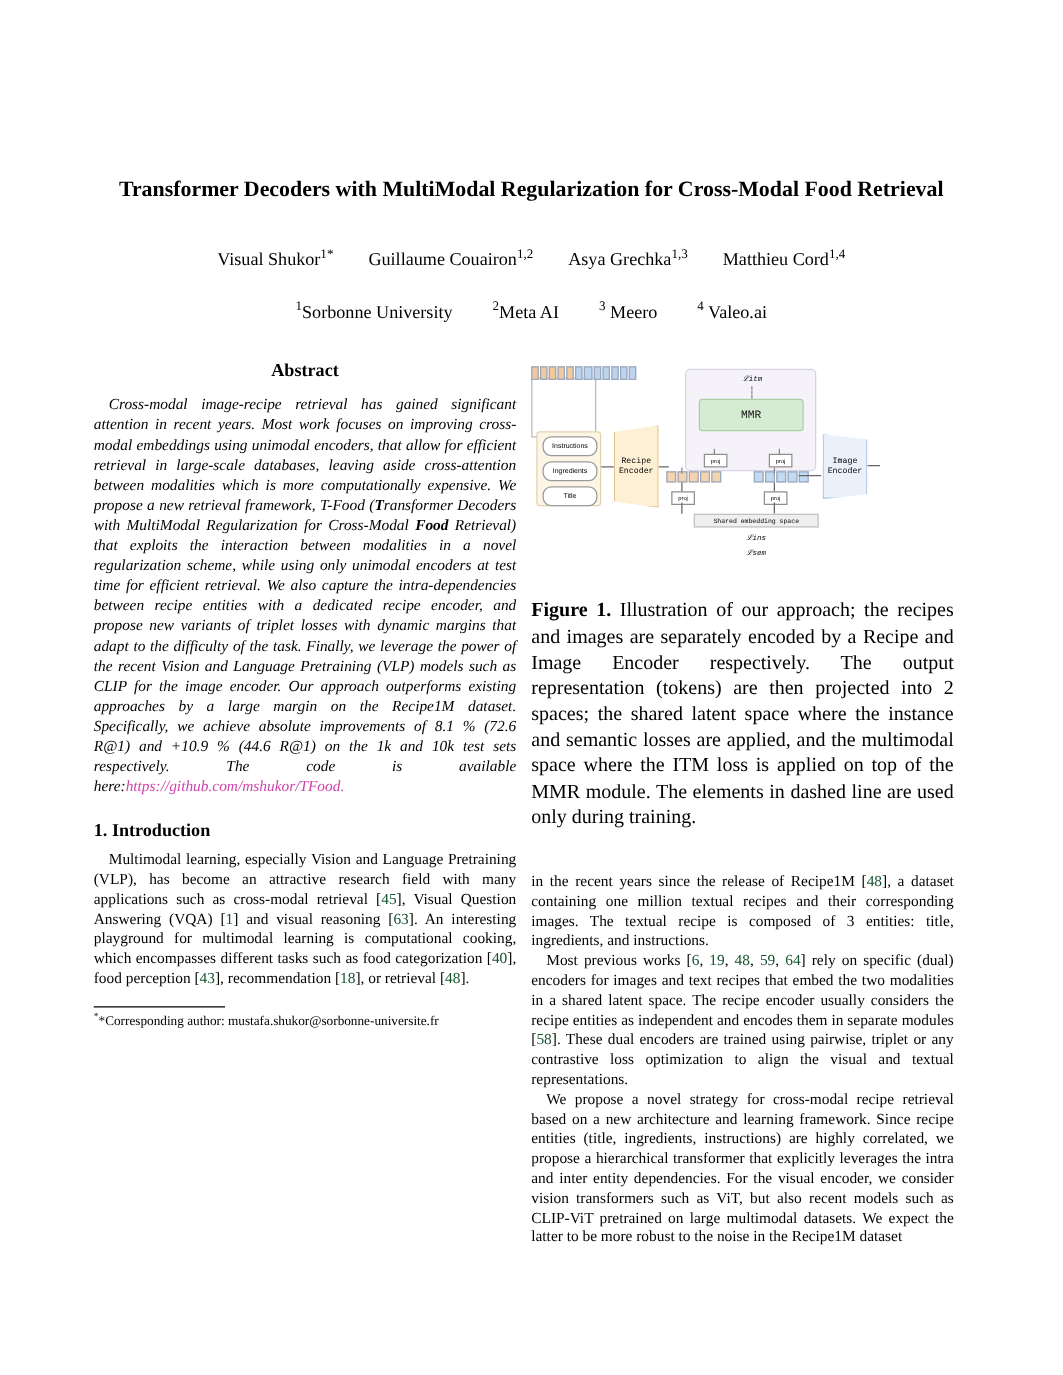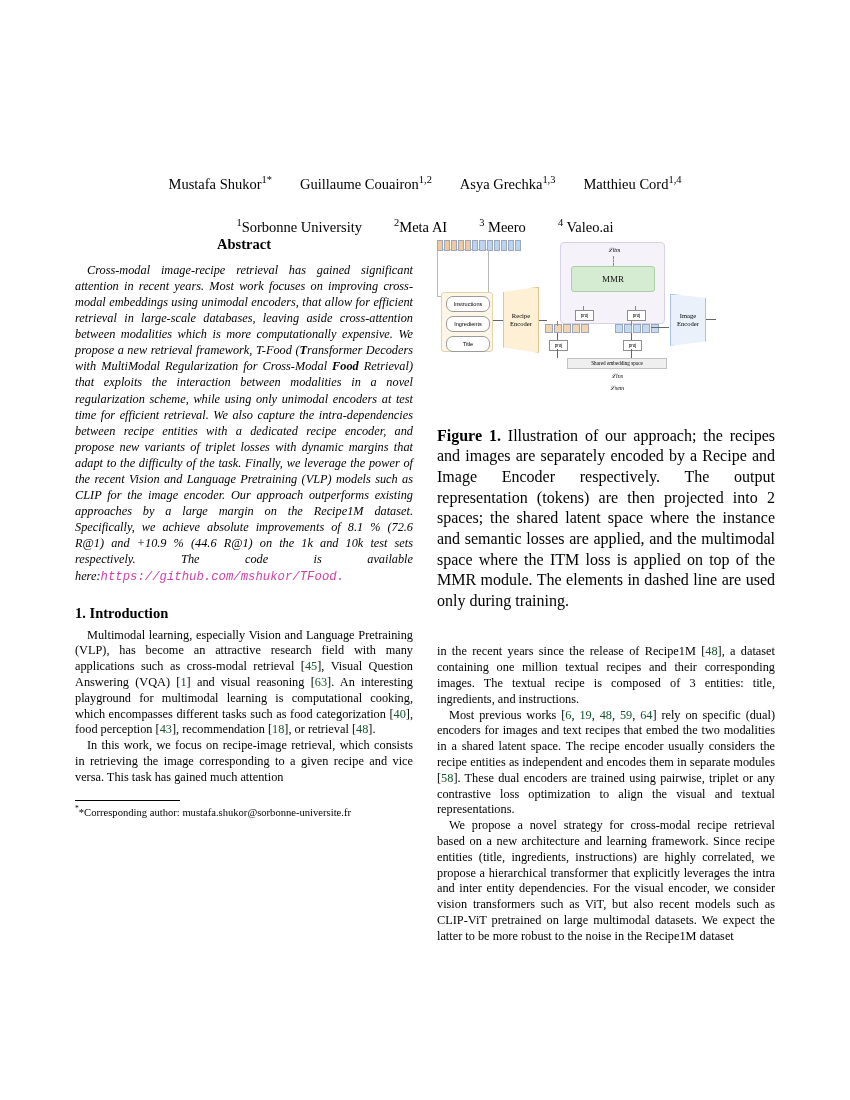--- a/index.html
+++ b/index.html
@@ -48,22 +48,23 @@
     margin: 0 16px;
     white-space: nowrap;
     text-align: right;
   }
   sup {
     font-size: 0.72em;
     vertical-align: super;
     line-height: 0;
   }
   .columns {
+    margin-top: 30px;
     display: flex;
-    gap: 24px;
+    gap: 12px;
   }
   .col {
     width: 338px;
   }
   .sec-head {
     text-align: center;
     font-size: 14.5px;
     font-weight: bold;
     margin: 0 0 9px 0;
   }
@@ -83,21 +84,21 @@
   }
   p.abs {
     font-style: italic;
     font-size: 12.3px;
     line-height: 1.31;
     text-align: justify;
     margin: 0;
     text-indent: 12px;
   }
   .cite { color: #14532d; }
-  .link { color: #cc44aa; font-style: italic; font-family: Liberation Mono, monospace; }
+  .link { color: #cc44aa; font-style: italic; }
   .fig-cap {
     font-size: 16px;
     line-height: 1.29;
     text-align: justify;
     margin: 14px 0 0 0;
   }
   .fig-cap b { font-weight: bold; }
   .footnote-rule {
     width: 105px;
     height: 1px;
@@ -114,21 +115,21 @@
   .figure {
     position: relative;
     width: 338px;
     height: 172px;
     margin-top: 4px;
   }
   .fig-box {
     position: absolute;
     box-sizing: border-box;
     font-size: 5.2px;
-    font-family: Liberation Serif, serif;
+    font-family: Liberation Mono, monospace;
     display: flex;
     align-items: center;
     justify-content: center;
     text-align: center;
   }
   .mmr-panel {
     left: 123px; top: 2px; width: 105px; height: 82px;
     background: #f5f3f9; border: 1px solid #d8d3e4; border-radius: 4px;
   }
   .mmr-block {
@@ -208,41 +209,41 @@
     border: 1px solid #8e8e8e; font-size: 4.6px;
     display: flex; align-items: center; justify-content: center;
     font-family: "Liberation Sans", sans-serif;
   }
 </style>
 </head>
 <body>
 
 <div class="page">
 
+  <div class="title">Transformer Decoders with MultiModal Regularization for Cross-Modal Food Retrieval</div>
 
   <div class="authors">
-    <span class="author"><span>Mustafa Shukor</span><sup>1*</sup></span><span class="author"><span>Guillaume Couairon</span><sup>1,2</sup></span><span class="author"><span>Asya Grechka</span><sup>1,3</sup></span><span class="author"><span>Matthieu Cord</span><sup>1,4</sup></span>
+    <span class="author"><span>Visual Shukor</span><sup>1*</sup></span><span class="author"><span>Guillaume Couairon</span><sup>1,2</sup></span><span class="author"><span>Asya Grechka</span><sup>1,3</sup></span><span class="author"><span>Matthieu Cord</span><sup>1,4</sup></span>
   </div>
 
   <div class="affils">
     <span class="affil"><sup>1</sup><span>Sorbonne University</span></span><span class="affil"><sup>2</sup><span>Meta AI</span></span><span class="affil"><sup>3</sup> <span>Meero</span></span><span class="affil"><sup>4</sup> <span>Valeo.ai</span></span>
   </div>
 
   <div class="columns">
 
     <div class="col">
       <div class="sec-head">Abstract</div>
 
       <p class="abs"><span>Cross-modal image-recipe retrieval has gained significant attention in recent years. Most work focuses on improving cross-modal embeddings using unimodal encoders, that allow for efficient retrieval in large-scale databases, leaving aside cross-attention between modalities which is more computationally expensive. We propose a new retrieval framework, T-Food (</span><b>T</b><span>ransformer Decoders with MultiModal Regularization for Cross-Modal </span><b>Food</b><span> Retrieval) that exploits the interaction between modalities in a novel regularization scheme, while using only unimodal encoders at test time for efficient retrieval. We also capture the intra-dependencies between recipe entities with a dedicated recipe encoder, and propose new variants of triplet losses with dynamic margins that adapt to the difficulty of the task. Finally, we leverage the power of the recent Vision and Language Pretraining (VLP) models such as CLIP for the image encoder. Our approach outperforms existing approaches by a large margin on the Recipe1M dataset. Specifically, we achieve absolute improvements of 8.1 % (72.6 R@1) and +10.9 % (44.6 R@1) on the 1k and 10k test sets respectively. The code is available here:</span><span class="link">https://github.com/mshukor/TFood.</span></p>
 
       <div class="sec-head-left">1. Introduction</div>
 
       <p class="body"><span>Multimodal learning, especially Vision and Language Pretraining (VLP), has become an attractive research field with many applications such as cross-modal retrieval [</span><span class="cite">45</span><span>], Visual Question Answering (VQA) [</span><span class="cite">1</span><span>] and visual reasoning [</span><span class="cite">63</span><span>]. An interesting playground for multimodal learning is computational cooking, which encompasses different tasks such as food categorization [</span><span class="cite">40</span><span>], food perception [</span><span class="cite">43</span><span>], recommendation [</span><span class="cite">18</span><span>], or retrieval [</span><span class="cite">48</span><span>].</span></p>
 
-      <p class="body">In this work, we focus on recipe-image retrieval, which consists in retrieving the image corresponding to a given recipe and vice versa. This task has gained much attention</p>
 
       <div class="footnote-rule"></div>
       <div class="footnote"><sup>*</sup><span>*Corresponding author: mustafa.shukor@sorbonne-universite.fr</span></div>
     </div>
 
     <div class="col">
 
       <div class="figure">
 
         <div class="fig-box mmr-panel"></div>

